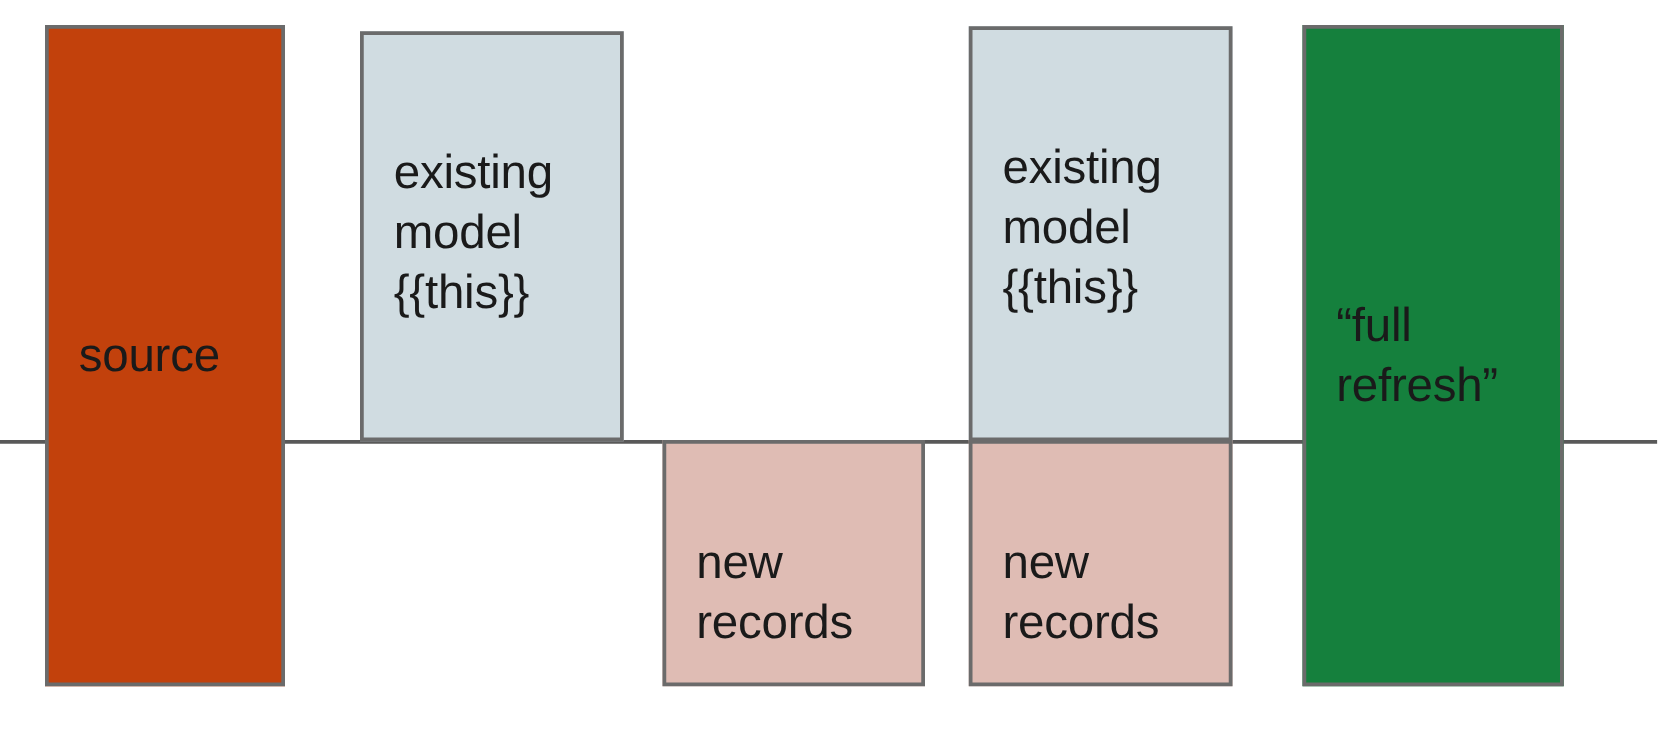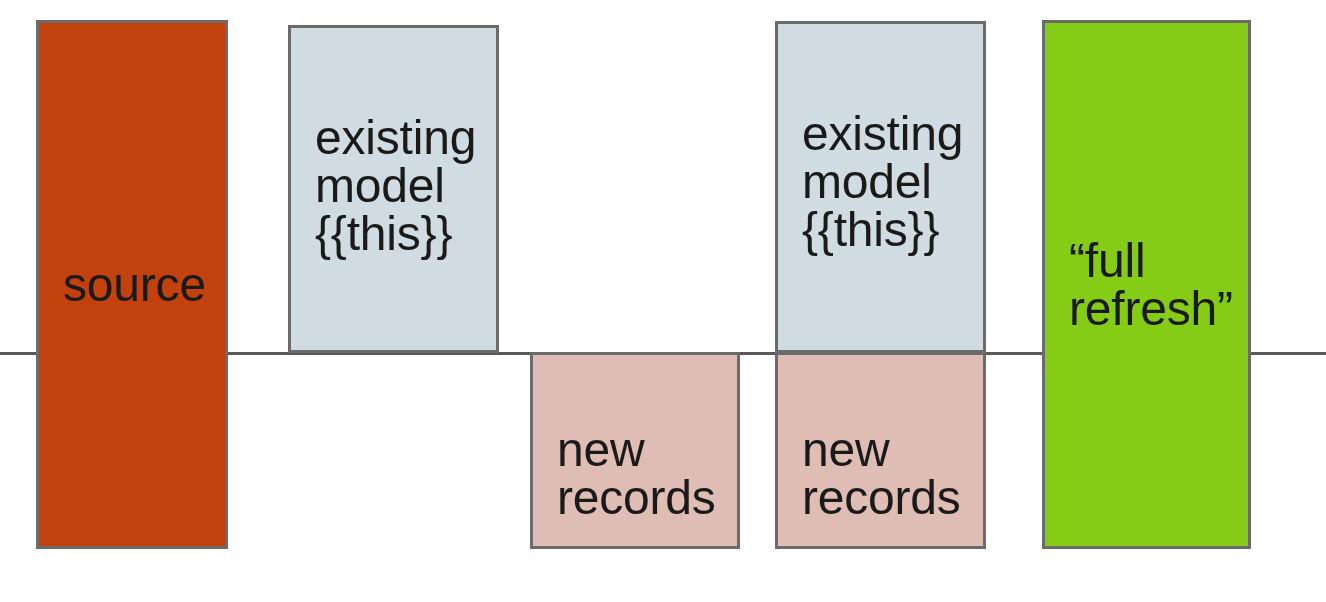--- a/index.html
+++ b/index.html
@@ -29,21 +29,21 @@
   .block {
     position: absolute;
     box-sizing: border-box;
     border: 3px solid #6b6b6b;
     display: block;
   }
   .block-label {
     position: absolute;
     left: 24px;
     right: 14px;
-    font-size: 48px;
+    font-size: 38px;
     line-height: 48px;
     color: #1a1a1a;
     letter-spacing: -0.2px;
     white-space: pre-line;
     text-align: left;
   }
   
   .label-top    { top: 86px; }
   .label-mid    { top: 50%; transform: translateY(-50%); }
   .label-pink   { top: 50px; margin-top: 21px; }
@@ -67,17 +67,17 @@
     </div>
     <div class="block" style="left: 775px; top: 21px; width: 211px; height: 332px; background: rgb(208, 220, 225); border-color: rgb(107, 107, 107);">
       <div class="block-label label-top" style="color: rgb(26, 26, 26);">existing
 model
 {{this}}</div>
     </div>
     <div class="block" style="left: 775px; top: 352px; width: 211px; height: 197px; background: rgb(223, 188, 180); border-color: rgb(107, 107, 107);">
       <div class="block-label label-pink" style="color: rgb(26, 26, 26);">new
 records</div>
     </div>
-    <div class="block" style="left: 1042px; top: 20px; width: 209px; height: 529px; background: #84cc16; border-color: rgb(107, 107, 107);">
+    <div class="block" style="left: 1042px; top: 20px; width: 209px; height: 529px; background: #15803d; border-color: rgb(107, 107, 107);">
       <div class="block-label label-mid" style="color: rgb(26, 26, 26);">“full
 refresh”</div>
     </div>
   </div>
 
 </body></html>

